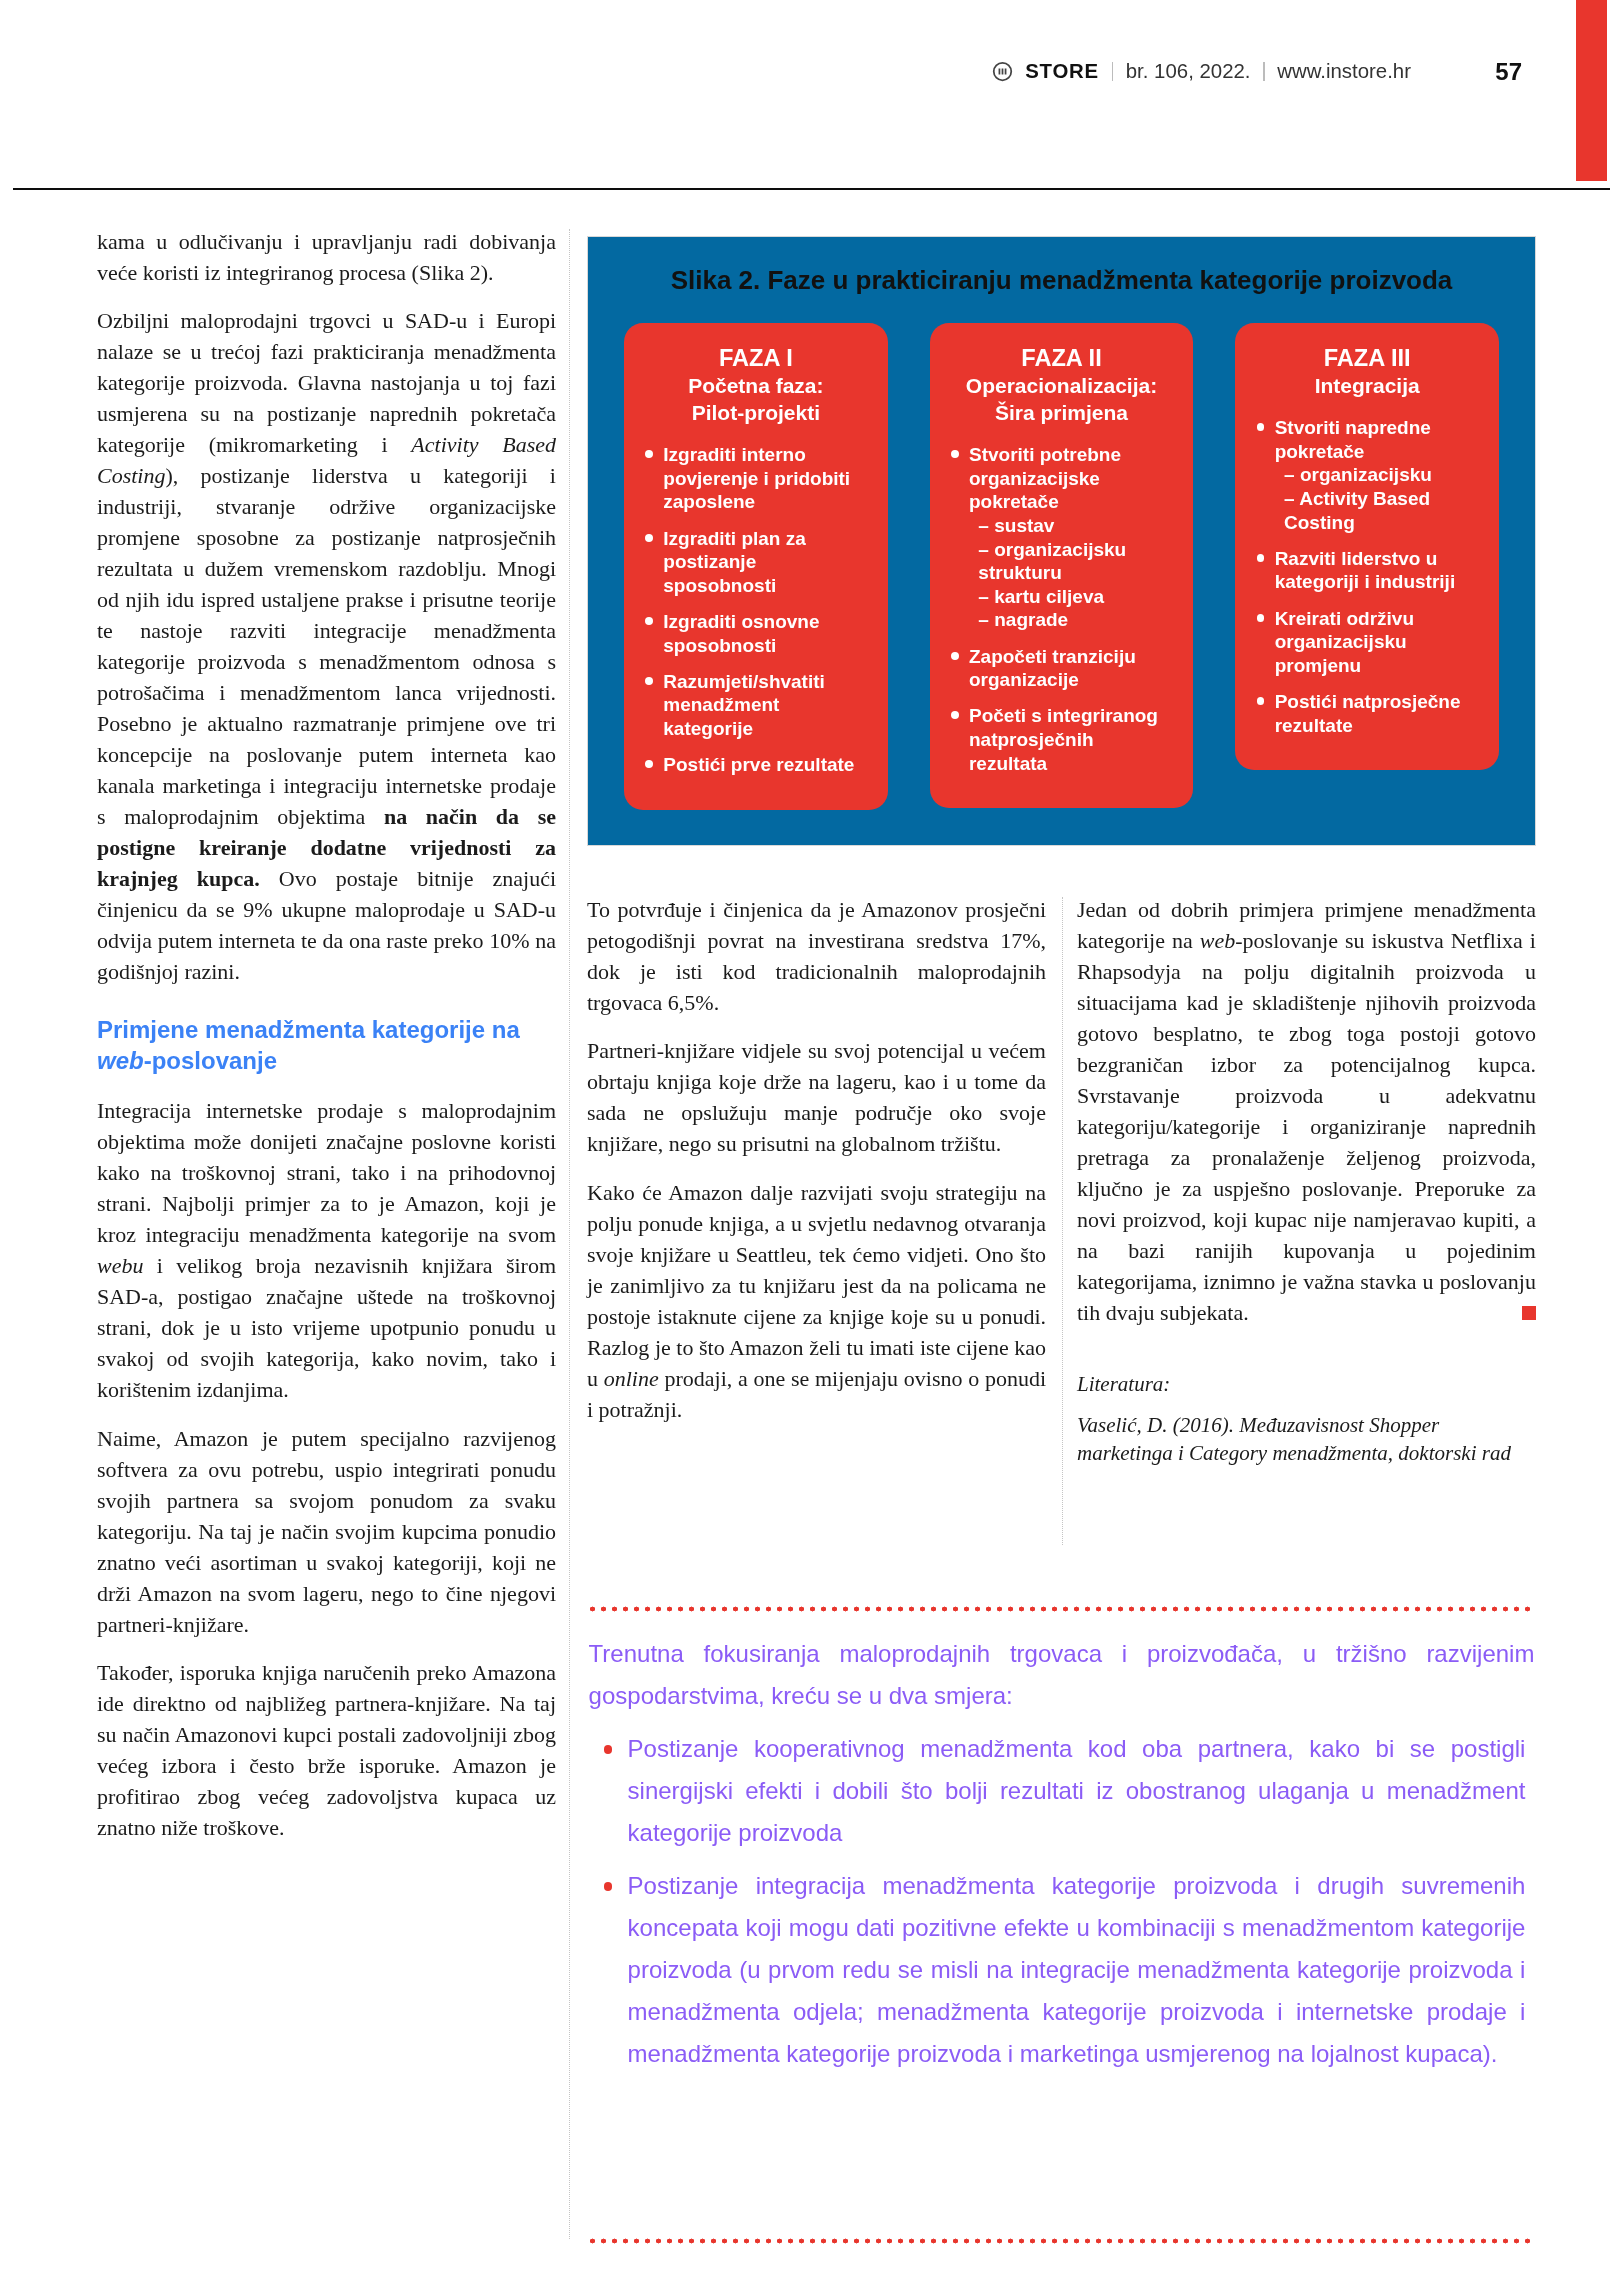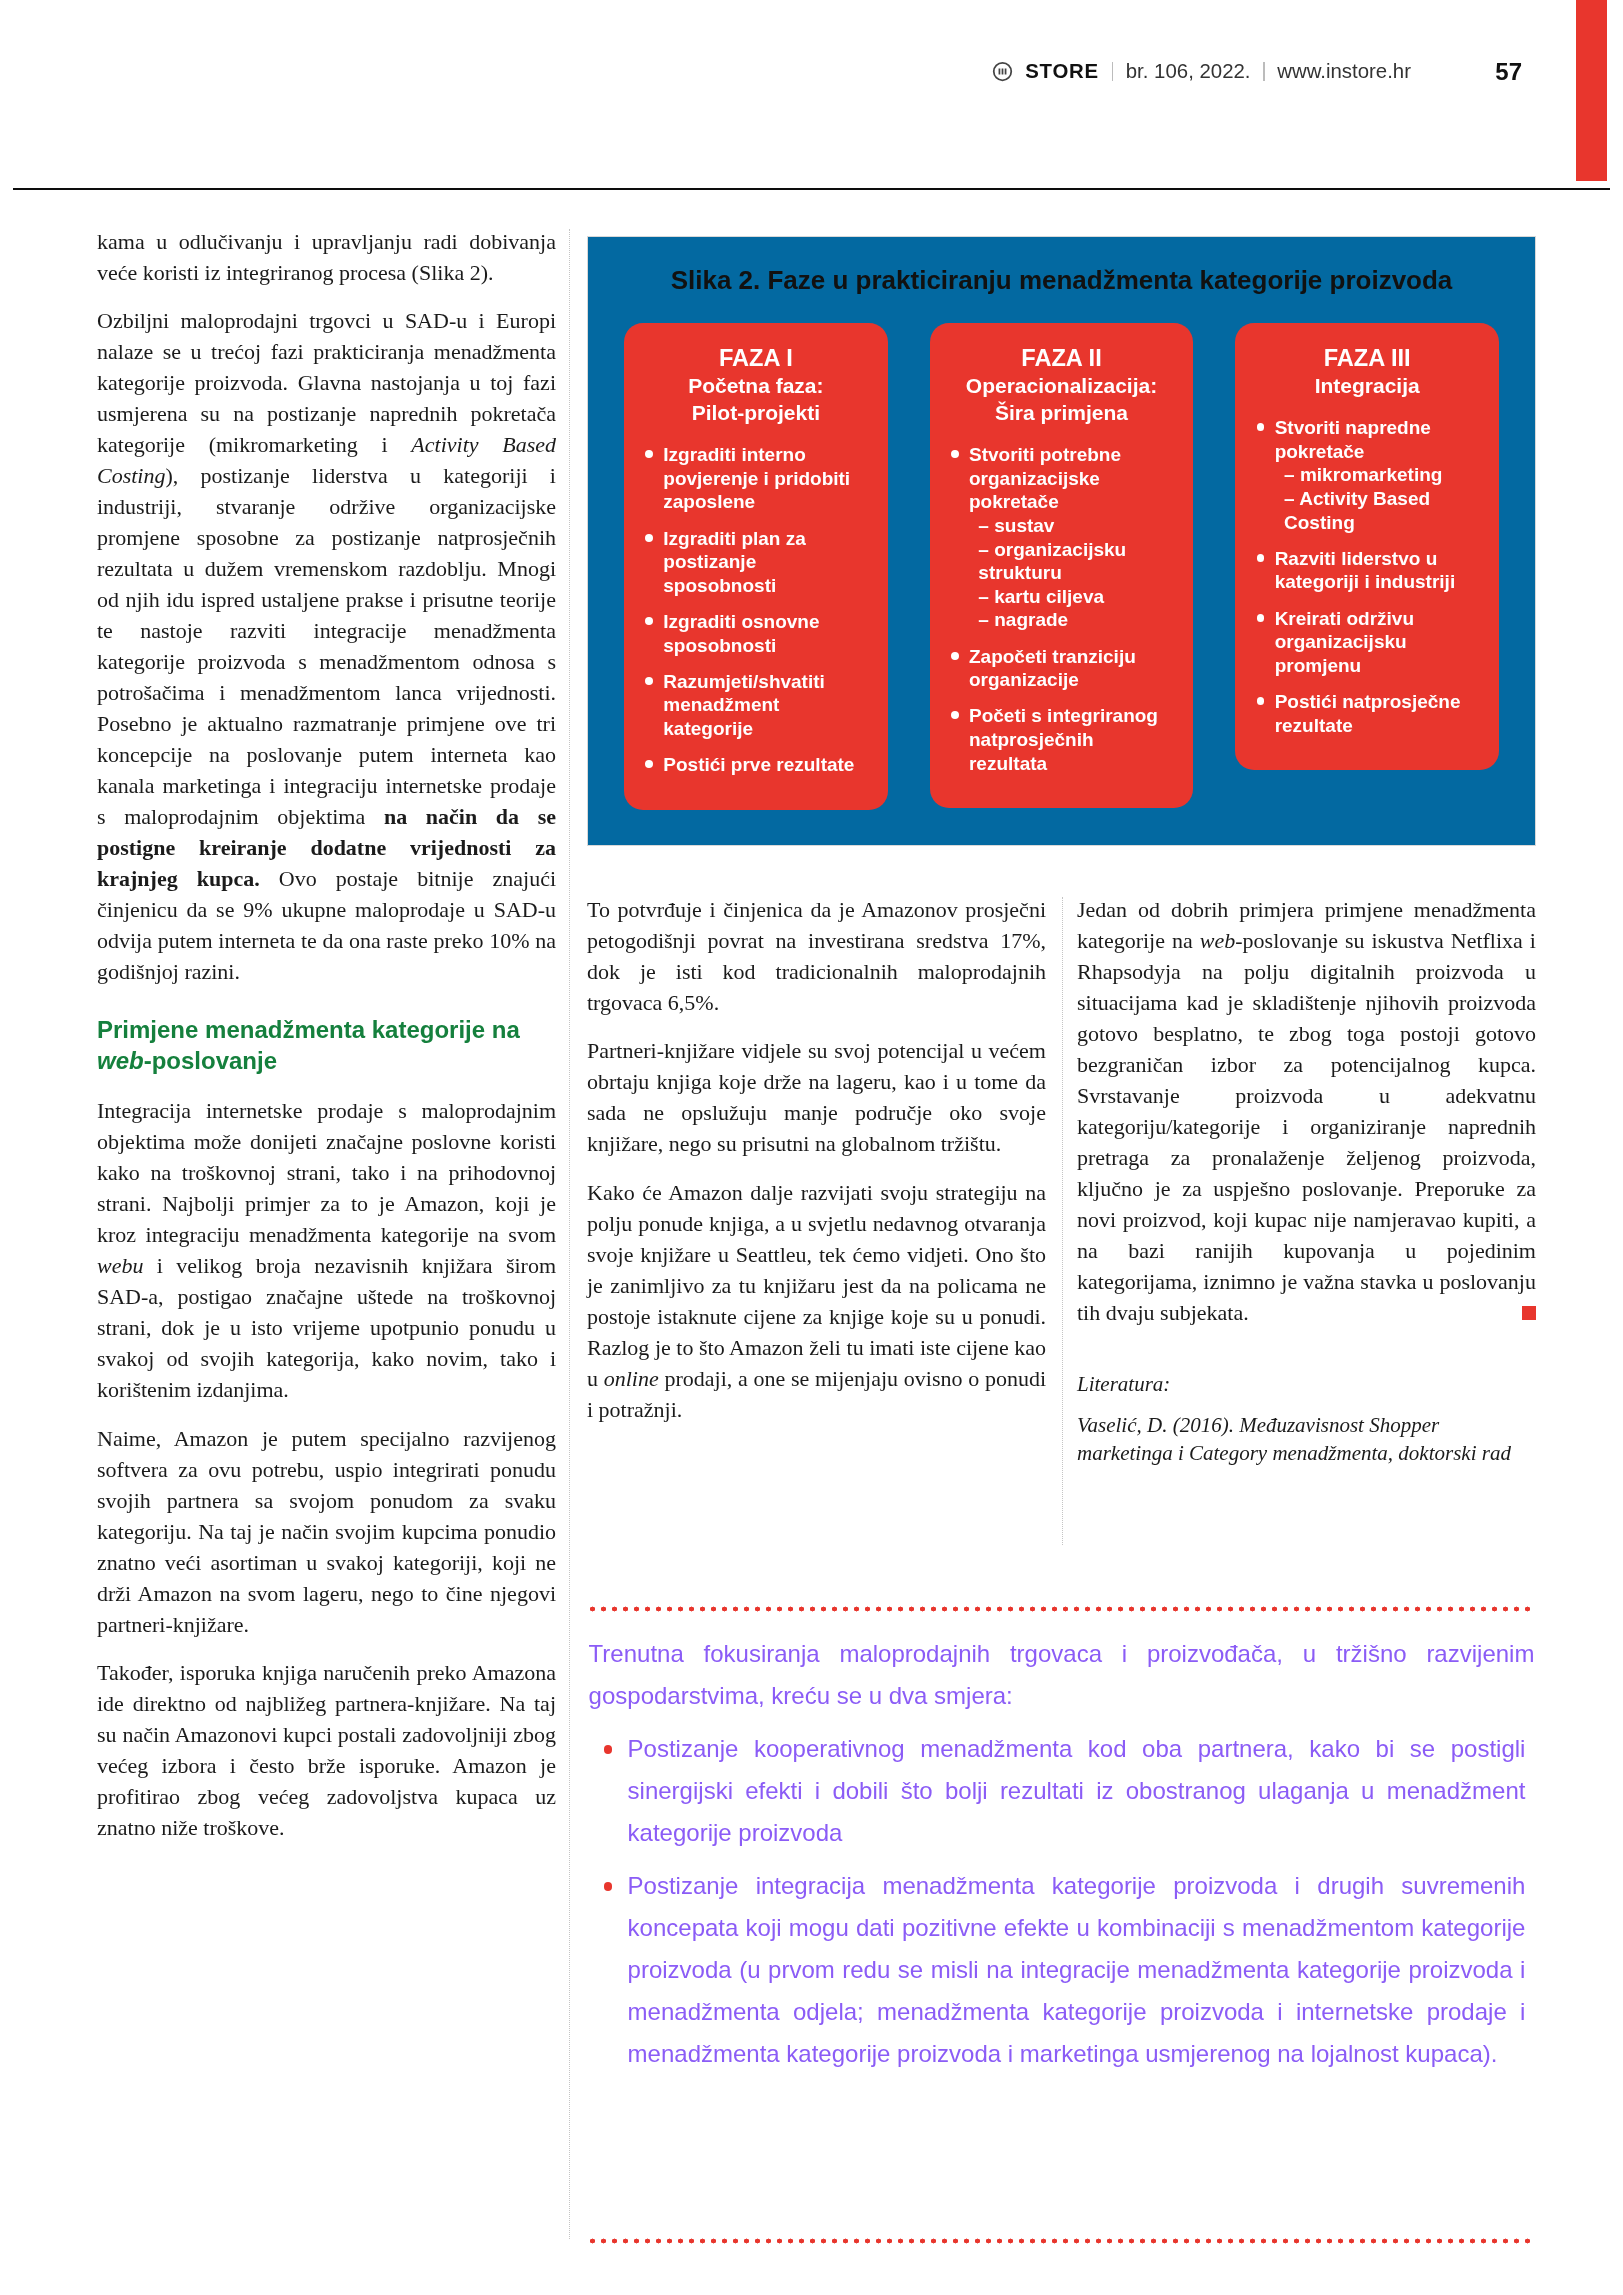--- a/index.html
+++ b/index.html
@@ -17,21 +17,21 @@
   .rule{position:absolute;top:188px;left:12.6px;right:12.6px;height:2.4px;background:#0d0d0d;}
 
   
   .serif{font-size:22px;line-height:31px;text-align:justify;}
   .serif p{margin:0 0 17.3px 0;}
   .run-i{font-style:italic;}
   .run-b{font-weight:bold;}
 
   .left-col{position:absolute;left:97px;top:226px;width:459px;}
   .left-heading{font-family:"Liberation Sans",sans-serif;font-weight:bold;font-size:24px;
-                line-height:31px;text-align:left;color:#15803d;margin:27px 0 19px 0;}
+                line-height:31px;text-align:left;color:#3b82f6;margin:27px 0 19px 0;}
 
   .sep-v{position:absolute;border-left:1.6px dotted #c4c4c4;width:0;}
   .sep-left{left:569px;top:229px;height:2010px;}
   .sep-mid{left:1062px;top:897px;height:648px;}
 
   
   .figure{position:absolute;left:587px;top:236px;width:949px;border:1.6px solid #d8d8d8;
           background:#0369a1;padding-bottom:35px;box-sizing:border-box;}
   .figure-title{font-family:"Liberation Sans",sans-serif;font-weight:bold;font-size:26px;
                 text-align:center;margin:28px 23.6px 0 23.6px;color:#111;}
@@ -139,21 +139,21 @@
           <li>Početi s integriranog natprosječnih rezultata</li>
         </ul>
       </div>
 
       <div class="phase">
         <div class="phase-name">FAZA III</div>
         <div class="phase-sub">Integracija</div>
         <ul>
           <li>
             <span>Stvoriti napredne pokretače</span>
-            <div class="subitem">mikromarketing</div>
+            <div class="subitem">organizacijsku</div>
             <div class="subitem">Activity Based Costing</div>
           </li>
           <li>Razviti liderstvo u kategoriji i industriji</li>
           <li>Kreirati održivu organizacijsku promjenu</li>
           <li>Postići natprosječne rezultate</li>
         </ul>
       </div>
 
     </div>
   </div>

